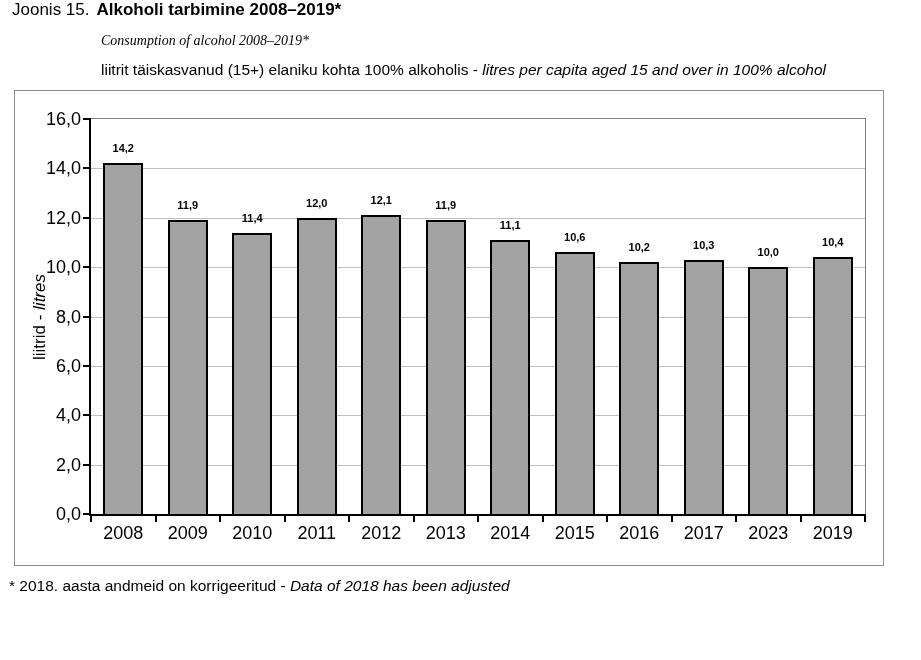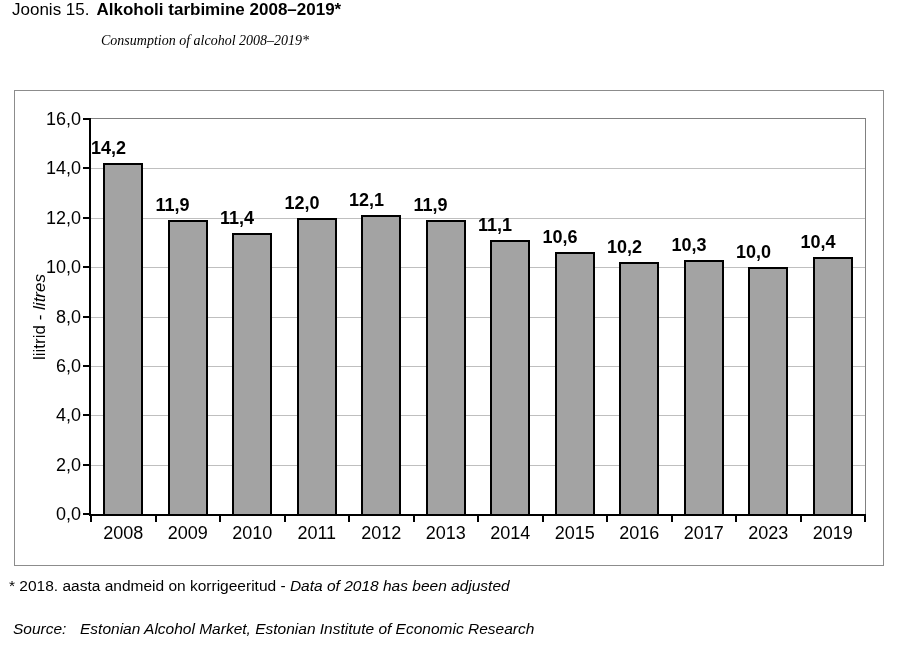--- a/index.html
+++ b/index.html
@@ -31,21 +31,21 @@
   .axis-x { position:absolute; left:74px; top:423px; width:777px; height:2px; background:#000; }
   .y-tick { position:absolute; left:68px; width:7px; height:2px; background:#000; }
   .x-tick { position:absolute; top:425px; width:2px; height:6px; background:#000; }
   .y-tick-label { position:absolute; left:0; width:66px; text-align:right; font-size:18px; line-height:22px; }
   .x-tick-label { position:absolute; top:431px; text-align:center; font-size:18px; line-height:22px; }
   .bar {
     position:absolute; bottom:0; box-sizing:border-box;
     background:#a3a3a3; border:2px solid #000; border-bottom:none;
   }
   .bar-value-label {
-    position:absolute; font-size:18px; font-weight:bold;
+    position:absolute; text-align:center; font-size:11px; font-weight:bold;
     line-height:18px; white-space:nowrap;
   }
   .y-axis-title {
     position:absolute; left:25px; top:226px; font-size:17px; white-space:nowrap;
     transform:translate(-50%,-50%) rotate(-90deg);
   }
 
   
   .footnote { position:absolute; left:9px; top:577px; font-size:15.5px; white-space:nowrap; }
   .source-row { position:absolute; left:13px; font-size:15.5px; white-space:nowrap; }
@@ -55,20 +55,23 @@
 </style>
 </head>
 <body>
 
 <div class="page">
 
   <div class="fig-line1">
     <span class="fig-label">Joonis 15.</span><span class="bold">Alkoholi tarbimine 2008–2019*</span>
   </div>
   <div class="fig-line2">Consumption of alcohol 2008–2019*</div>
+  <div class="fig-line3">
+    <span>liitrit täiskasvanud (15+) elaniku kohta 100% alkoholis - </span><span class="italic">litres per capita aged 15 and over in 100% alcohol</span>
+  </div>
 
   <div class="chart-frame">
     <div class="y-axis-title">
       <span>liitrid</span><span> - </span><span class="italic">litres</span>
     </div>
     <div class="plot-border-top"></div>
     <div class="plot-border-right"></div>
     <div class="plot-area">
         <div class="gridline" style="background: rgb(191, 191, 191); top: 49.375px;"></div>
         <div class="gridline" style="background: rgb(191, 191, 191); top: 98.75px;"></div>
@@ -145,17 +148,14 @@
       <div class="x-tick-label" style="left: 527.5px; width: 64.5px;">2015</div>
       <div class="x-tick-label" style="left: 592px; width: 64.5px;">2016</div>
       <div class="x-tick-label" style="left: 656.5px; width: 64.5px;">2017</div>
       <div class="x-tick-label" style="left: 721px; width: 64.5px;">2023</div>
       <div class="x-tick-label" style="left: 785.5px; width: 64.5px;">2019</div>
     </div>
 
   <div class="footnote">
     <span>* 2018. aasta andmeid on korrigeeritud - </span><span class="italic">Data of 2018 has been adjusted</span>
   </div>
-  <div class="source-row source-en">
-    <span class="src-label">Source:</span><span>Estonian Alcohol Market, Estonian Institute of Economic Research</span>
-  </div>
 
 </div>
 
 </body></html>

